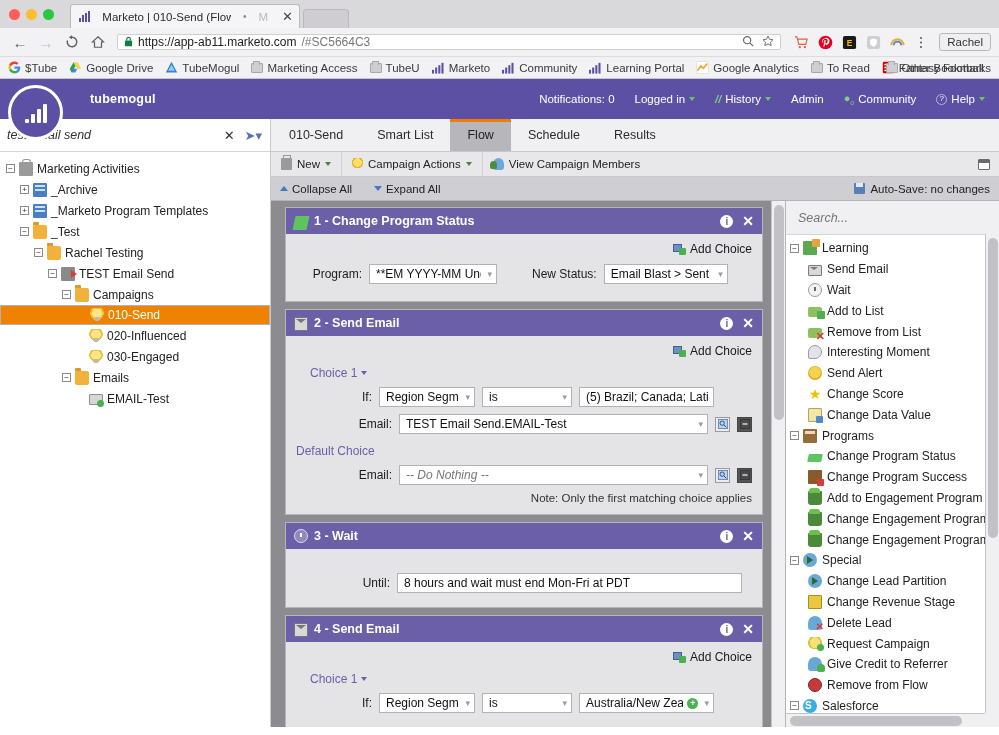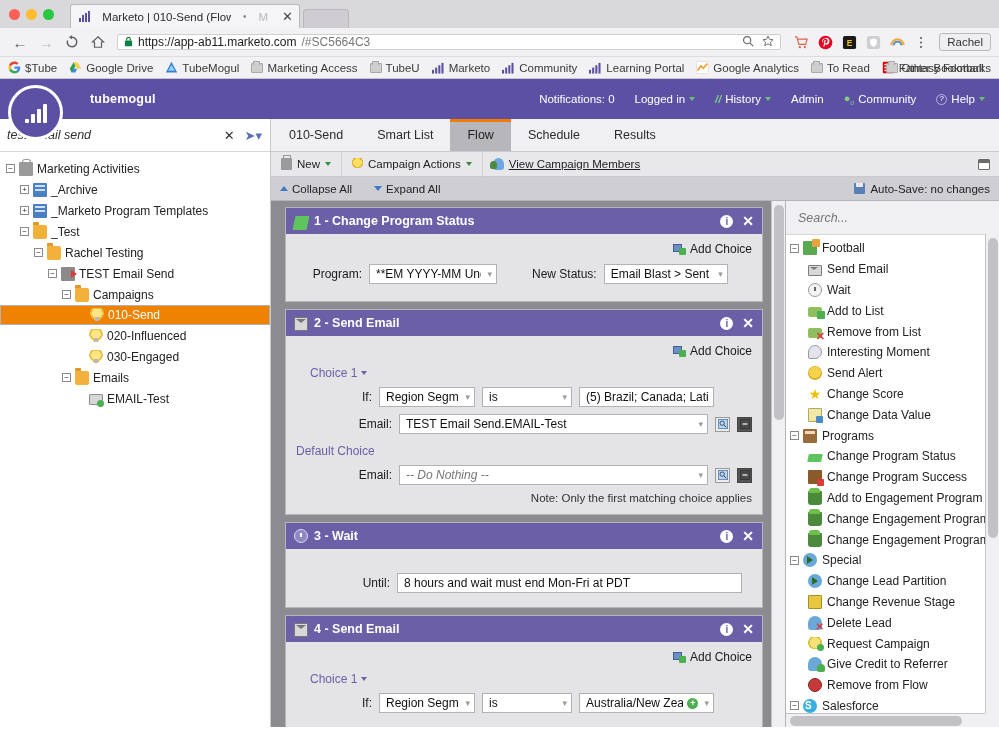--- a/index.html
+++ b/index.html
@@ -114,21 +114,21 @@
   .i-prog:after{content:"";position:absolute;right:-2px;top:3px;width:0;height:0;border-top:4px solid transparent;border-bottom:4px solid transparent;border-left:6px solid #d93b3b;}
   .i-bulb { background:radial-gradient(circle at 50% 38%, #ffe585 0 42%, #e8c44a 43% 60%, transparent 61%); }
   .i-bulb:after{content:"";position:absolute;left:5px;bottom:1px;width:4px;height:4px;background:#b9b9b9;}
   .i-email { background:#d6d6d6; border:1px solid #8f8f8f; border-radius:1px; height:11px; margin-top:2px;}
   .i-email:after{content:"";position:absolute;right:-2px;bottom:-3px;width:7px;height:7px;border-radius:50%;background:#4caf50;}
 
   
   .mainarea { position:absolute; left:271px; right:0; top:73px; bottom:0; background:#f0eff2;}
   .toolbar1 { height:25px; background:#e8e7ea; border-bottom:1px solid #c9c8cc; display:flex; align-items:center; font-size:11.5px; color:#222;}
   .tb-item { display:flex; align-items:center; gap:5px; padding:0 10px; height:25px; cursor:pointer; border-right:1px solid #d2d1d5;}
-  .tb-item.nb { border-right:none;text-decoration:underline; }
+  .tb-item.nb { border-right:none; }
   .tb-right { margin-left:auto; padding-right:9px; display:flex; align-items:center;}
   .ico-sm { width:11px; height:12px; display:inline-block; position:relative; flex:none;}
   .ico-trash { background:#9a9a9a; border-radius:1px;}
   .ico-trash:after{content:"";position:absolute;left:2px;top:-3px;width:6px;height:3px;border:1.2px solid #9a9a9a;border-bottom:none;}
   .ico-bulb2 { background:radial-gradient(circle at 50% 38%, #ffe066 0 45%, #e0b93c 46% 62%, transparent 63%); }
   .ico-ppl { background:#6ea7dd; border-radius:50% 50% 3px 3px;}
   .ico-ppl:after{content:"";position:absolute;left:-3px;top:3px;width:7px;height:8px;background:#4e8b3f;border-radius:50% 50% 2px 2px;}
   .ico-win { width:12px;height:11px;border:1.4px solid #6b6b6b;border-radius:1px;background:#fff;}
   .ico-win:after{content:"";position:absolute;left:0;top:0;right:0;height:3px;background:#6b6b6b;}
   .caret-dn { width:0;height:0;border-left:3.5px solid transparent;border-right:3.5px solid transparent;border-top:4px solid #3a8a3a; display:inline-block;}
@@ -760,21 +760,21 @@
     </div>
 
     <div class="palette">
       <div class="pal-search">
         <input type="text" placeholder="Search..." style="">
       </div>
       <div class="pal-list" id="pallist">
           <div class="pnode grp" style="padding-left: 4px;">
             <span class="exp">−</span>
             <span class="pico pi-mkt"></span>
-            <span>Football</span>
+            <span>Learning</span>
           </div>
           <div class="pnode" style="padding-left: 22px;">
             <span class="pico pi-mail"></span>
             <span>Send Email</span>
           </div>
           <div class="pnode" style="padding-left: 22px;">
             <span class="pico pi-clock"></span>
             <span>Wait</span>
           </div>
           <div class="pnode" style="padding-left: 22px;">

